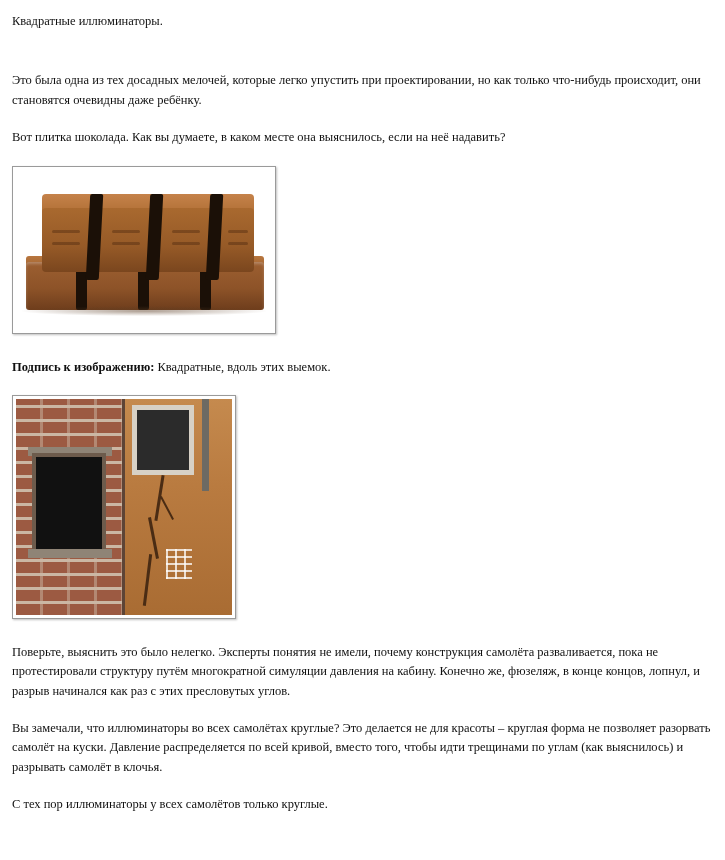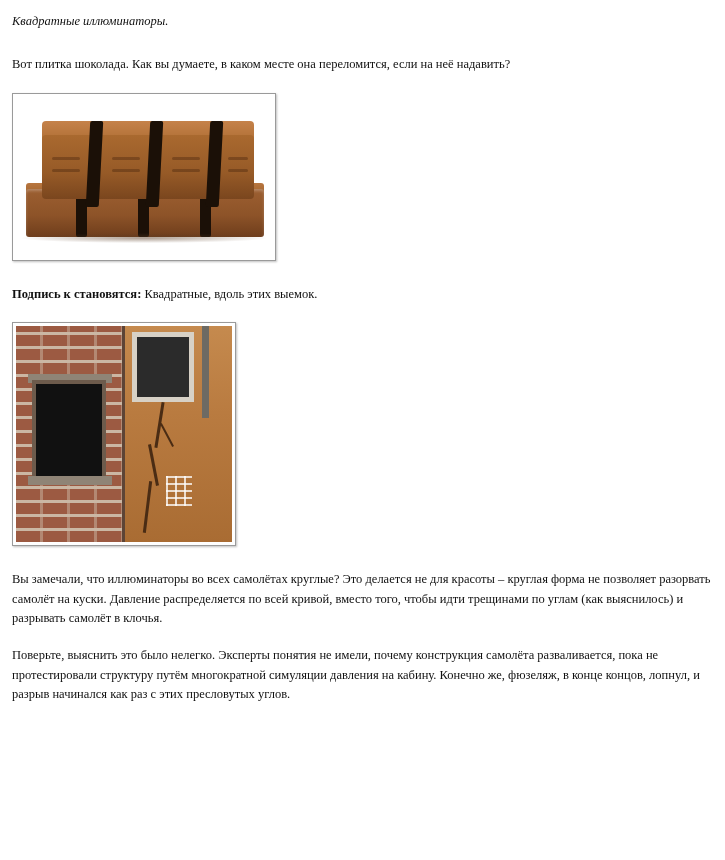--- a/index.html
+++ b/index.html
@@ -21,22 +21,21 @@
   }
   p.para {
     font-size: 12.5px;
     line-height: 1.55;
     margin: 0 0 18px 0;
     text-align: left;
     color: #111;
   }
   p.first {
     margin-top: 2px;
-    margin-bottom: 24px;
-    font-style: italic;
+    margin-bottom: 40px;
   }
   .caption-label {
     font-weight: bold;
   }
   .figure {
     margin: 0 0 24px 0;
   }
   .photo-frame {
     border: 1px solid #9a9a9a;
     background: #fff;
@@ -183,22 +182,23 @@
     background: #5d4436;
   }
 </style>
 </head>
 <body>
 
 <div class="page">
 
   <p class="para first">Квадратные иллюминаторы.</p>
 
-
-  <p class="para">Вот плитка шоколада. Как вы думаете, в каком месте она переломится, если на неё надавить?</p>
+  <p class="para">Это была одна из тех досадных мелочей, которые легко упустить при проектировании, но как только что-нибудь происходит, они становятся очевидны даже ребёнку.</p>
+
+  <p class="para">Вот плитка шоколада. Как вы думаете, в каком месте она выяснилось, если на неё надавить?</p>
 
   <div class="figure">
     <div class="photo-frame">
       <div class="choco">
         <div class="slab slab-back-top"></div>
         <div class="slab slab-back"></div>
         <div class="groove gb1"></div>
         <div class="groove gb2"></div>
         <div class="groove gb3"></div>
         <div class="slab slab-top"></div>
@@ -213,21 +213,21 @@
         <div class="emboss" style="left:156px; top:60px; width:28px;"></div>
         <div class="emboss" style="left:156px; top:72px; width:28px;"></div>
         <div class="emboss" style="left:212px; top:60px; width:20px;"></div>
         <div class="emboss" style="left:212px; top:72px; width:20px;"></div>
         <div class="shadow"></div>
       </div>
     </div>
   </div>
 
   <p class="para">
-    <span class="caption-label">Подпись к становятся:</span>
+    <span class="caption-label">Подпись к изображению:</span>
     <span>Квадратные, вдоль этих выемок.</span>
   </p>
 
 
   <div class="figure">
     <div class="photo-frame">
       <div class="wall">
         <div class="left"></div>
         <div class="lintel"></div>
         <div class="window-hole"></div>
@@ -238,18 +238,19 @@
         <div class="crack c1"></div>
         <div class="crack c2"></div>
         <div class="crack c3"></div>
         <div class="crack c4"></div>
         <div class="grate"></div>
         <div class="divider"></div>
       </div>
     </div>
   </div>
 
+  <p class="para">Поверьте, выяснить это было нелегко. Эксперты понятия не имели, почему конструкция самолёта разваливается, пока не протестировали структуру путём многократной симуляции давления на кабину. Конечно же, фюзеляж, в конце концов, лопнул, и разрыв начинался как раз с этих пресловутых углов.</p>
+
   <p class="para">Вы замечали, что иллюминаторы во всех самолётах круглые? Это делается не для красоты – круглая форма не позволяет разорвать самолёт на куски. Давление распределяется  по всей кривой, вместо того, чтобы идти трещинами по углам (как выяснилось) и разрывать самолёт в клочья.</p>
 
-  <p class="para">Поверьте, выяснить это было нелегко. Эксперты понятия не имели, почему конструкция самолёта разваливается, пока не протестировали структуру путём многократной симуляции давления на кабину. Конечно же, фюзеляж, в конце концов, лопнул, и разрыв начинался как раз с этих пресловутых углов.</p>
-
+  <p class="para">С тех пор иллюминаторы у всех самолётов только круглые.</p>
 
 </div>
 
 </body></html>

